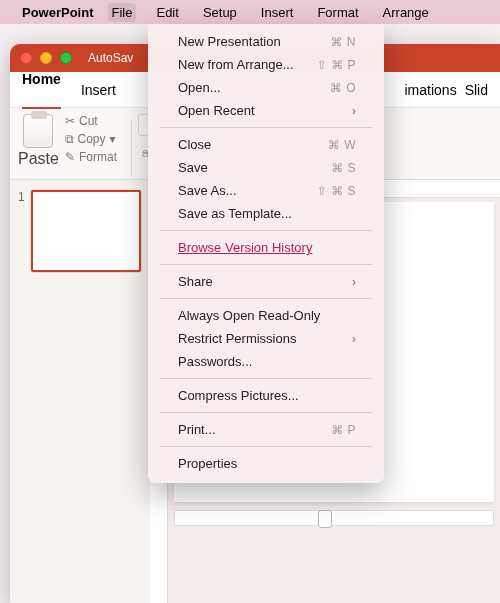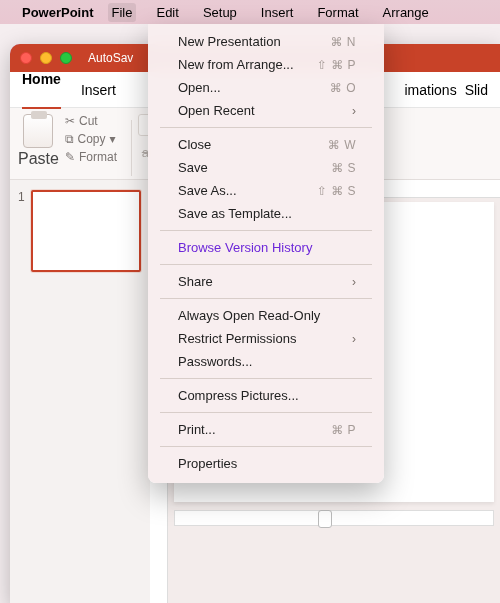--- a/index.html
+++ b/index.html
@@ -56,21 +56,21 @@
   .hruler{ height:18px; background:#fff; border-bottom:1px solid #ddd; position:relative; font-size:8px; color:#888;}
   .hruler span{ position:absolute; top:3px;}
   .vruler{ width:18px; background:#fff; border-right:1px solid #ddd; position:absolute; left:0; top:18px; bottom:0;}
   .slide-area{ position:absolute; left:24px; top:22px; right:6px; height:300px; background:#fff; box-shadow:0 2px 4px rgba(0,0,0,.08);}
   .bottom-ruler{ position:absolute; left:24px; right:6px; top:330px; height:16px; background:#fff; border:1px solid #ddd;}
   .bottom-ruler .handle{ position:absolute; top:-1px; width:14px; height:18px; background:#fff; border:1px solid #bbb; border-radius:3px;}
 
   
   .dropdown{ position:absolute; top:24px; left:148px; width:236px; background:rgba(248,238,239,0.98); border-radius:0 0 8px 8px; box-shadow:0 12px 30px rgba(0,0,0,.28); padding:6px 12px 8px; font-size:13px; backdrop-filter:blur(8px);}
   .dd-item{ display:flex; align-items:center; justify-content:space-between; padding:4px 16px 4px 18px; cursor:default; color:#222;}
-  .dd-item.disabled{ color:#6d28d9;}
+  .dd-item.disabled{ color:#be185d;text-decoration:underline;}
   .dd-item.highlight{ background:#4c8dff; color:#fff;}
   .dd-short{ color:#a49a96; font-size:12px; letter-spacing:0.5px;}
   .dd-sep{ height:1px; background:#d8cdc9; margin:5px 0;}
   .dd-item .chev{ font-size:12px; color:#7a716c;}
 </style>
 </head>
 <body>
 
 <div class="menubar">
   <span class="apple"></span>

